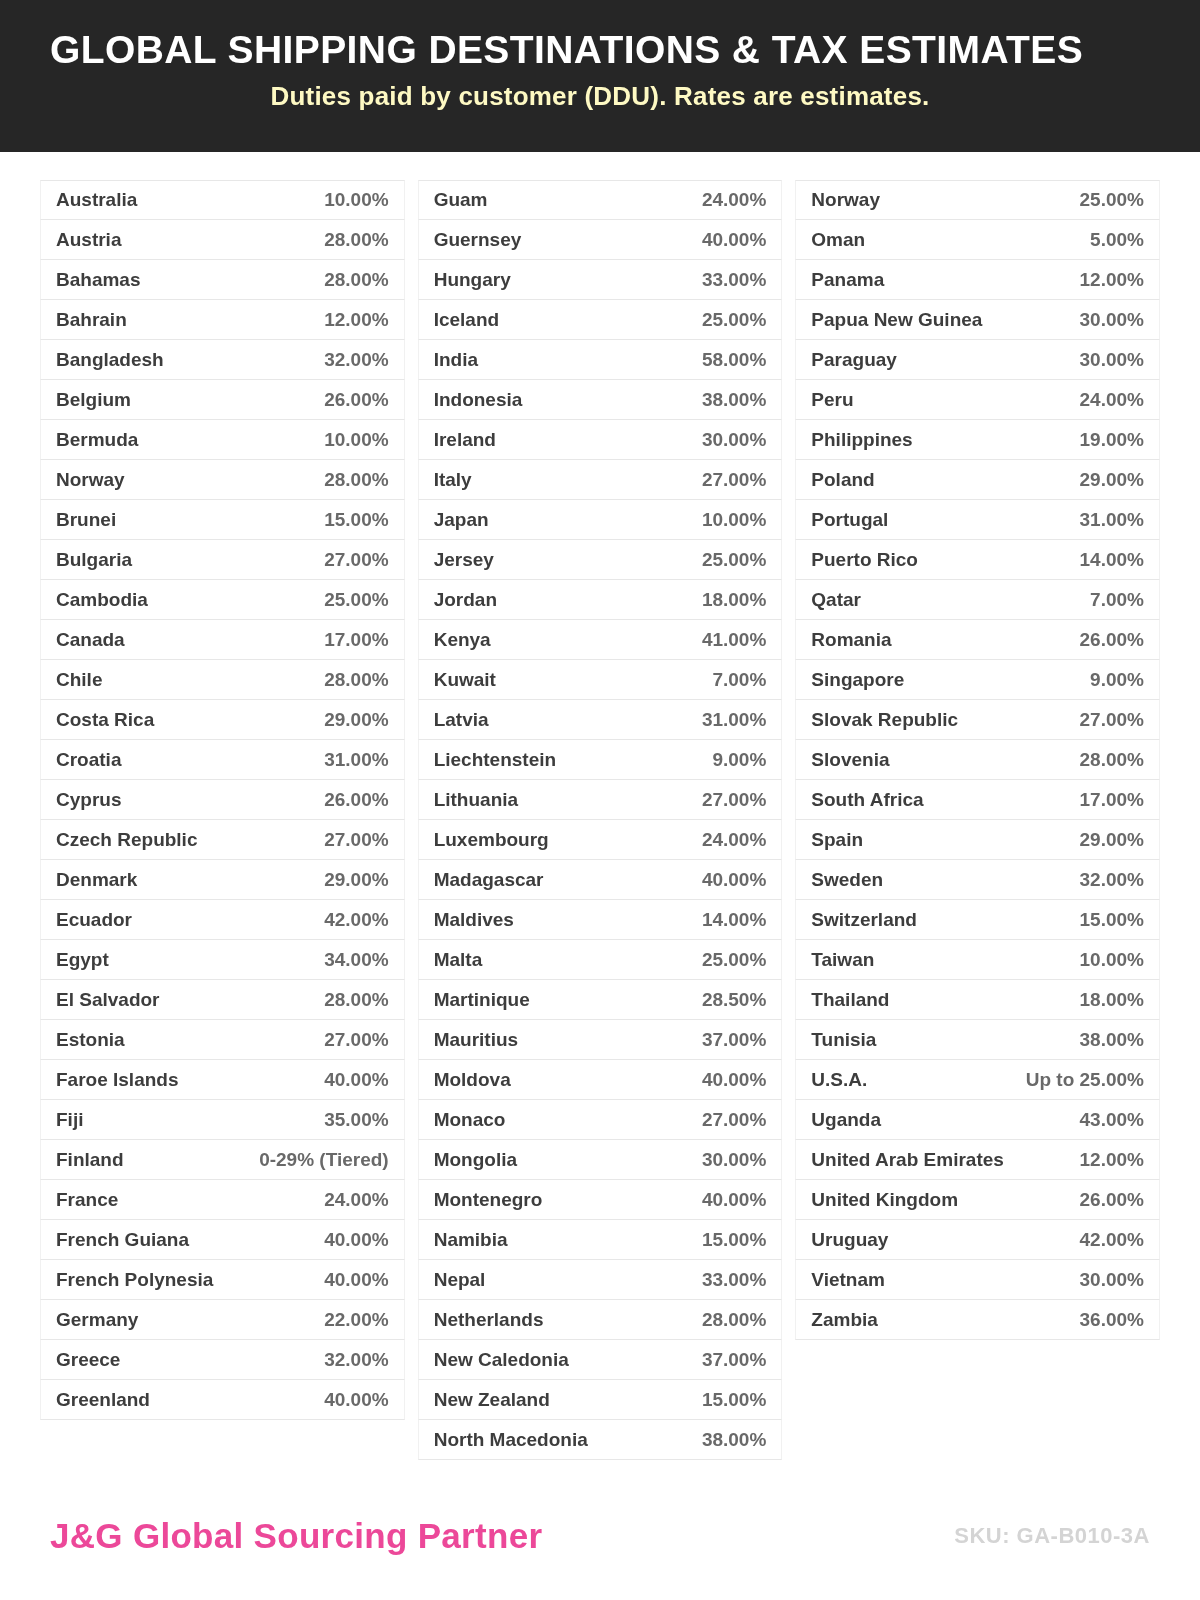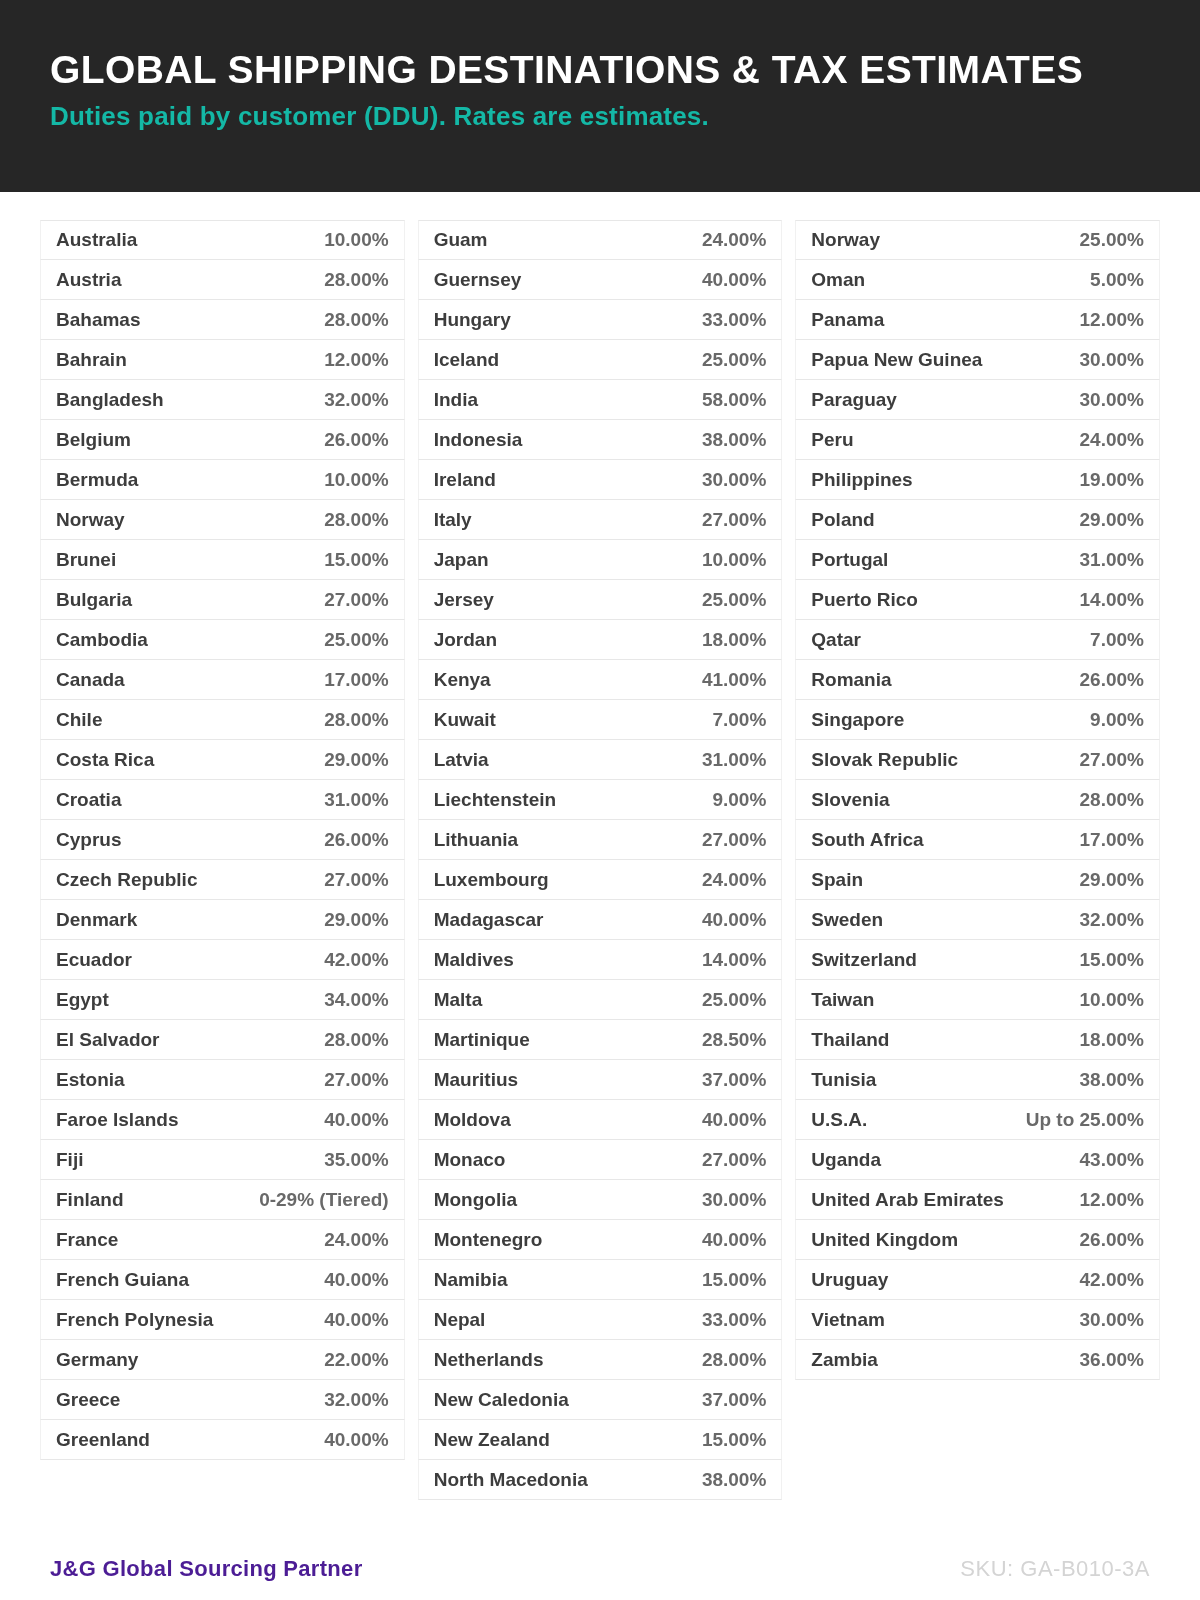--- a/index.html
+++ b/index.html
@@ -5,42 +5,43 @@
   * { box-sizing: border-box; }
   html, body { margin: 0; padding: 0; }
   body {
     width: 1200px;
     height: 1600px;
     background: #ffffff;
     font-family: "Liberation Sans", sans-serif;
     overflow: hidden;
   }
   .hdr {
-    height: 192px;
+    height: 152px;
     background: #262626;
     display: flex;
     flex-direction: column;
     justify-content: center;
     padding: 6px 50px 0 50px;
   }
   .hdr h1 {
     margin: 0;
     font-size: 39px;
     line-height: 1.05;
     font-weight: 700;
     color: #ffffff;
     letter-spacing: 0.4px;
     white-space: nowrap;
   }
   .hdr p {
     margin: 10px 0 16px 0;
     font-size: 26px;
     font-weight: 700;
-    color: #14b8a6;
+    color: #fef9c3;
     letter-spacing: 0.2px;
+    text-align: center;
   }
   .grid {
     display: grid;
     grid-template-columns: repeat(3, 1fr);
     column-gap: 13px;
     align-items: start;
     margin: 28px 40px 0 40px;
   }
   .col { background: transparent; }
   .row {
@@ -69,28 +70,28 @@
     margin-left: 10px;
   }
   footer {
     display: flex;
     justify-content: space-between;
     align-items: center;
     padding: 0 50px;
     margin-top: 56px;
   }
   .brand {
-    font-size: 22px;
-    font-weight: 700;
-    color: #4c1d95;
+    font-size: 35px;
+    font-weight: 700;
+    color: #ec4899;
     letter-spacing: 0.3px;
   }
   .sku {
     font-size: 22px;
-    font-weight: 400;
+    font-weight: 700;
     color: #d4d4d4;
     letter-spacing: 0.5px;
   }
 </style>
 </head>
 <body>
 
 <div>
 
   <header class="hdr">

